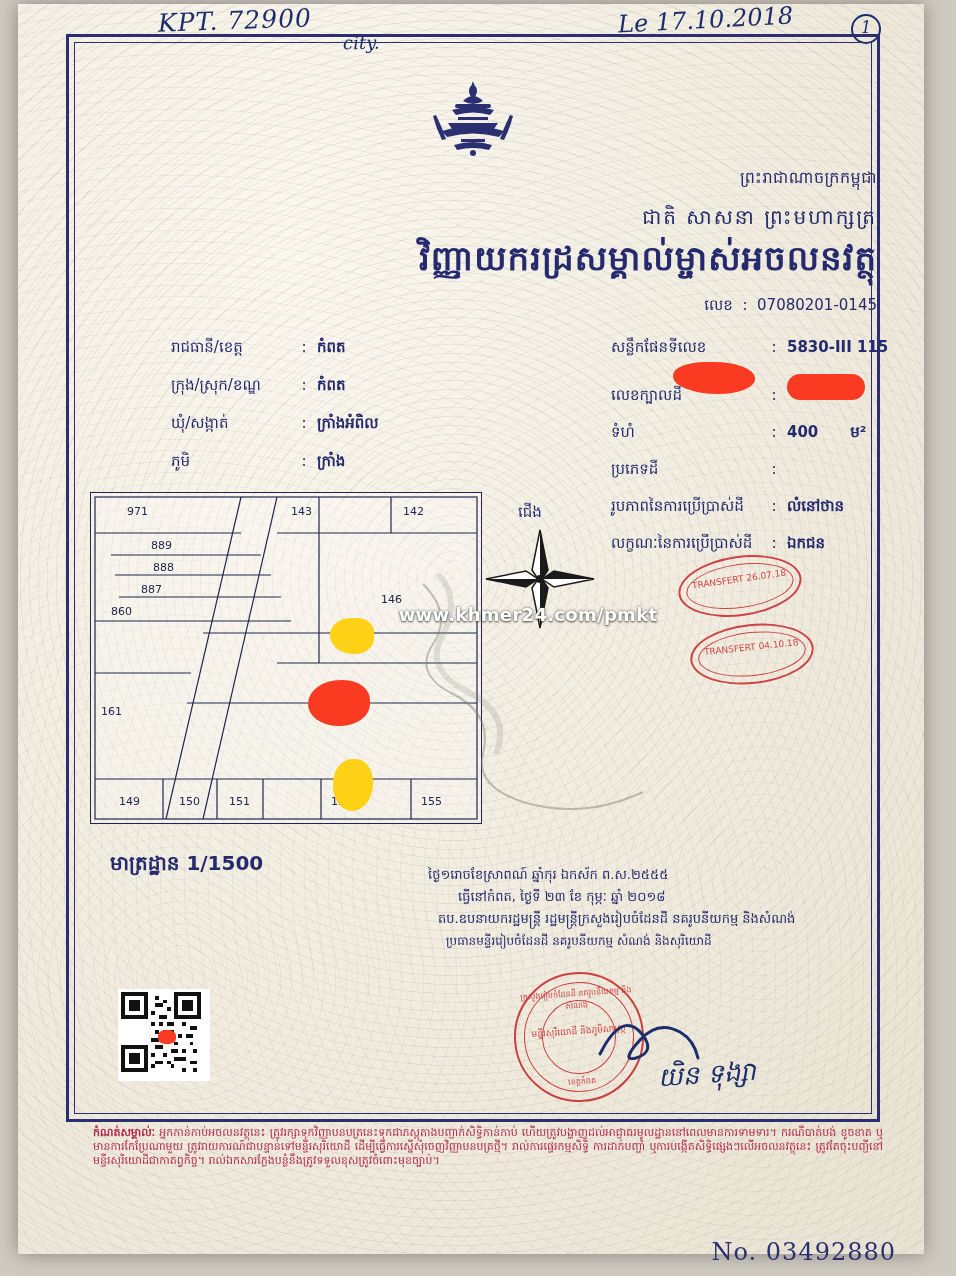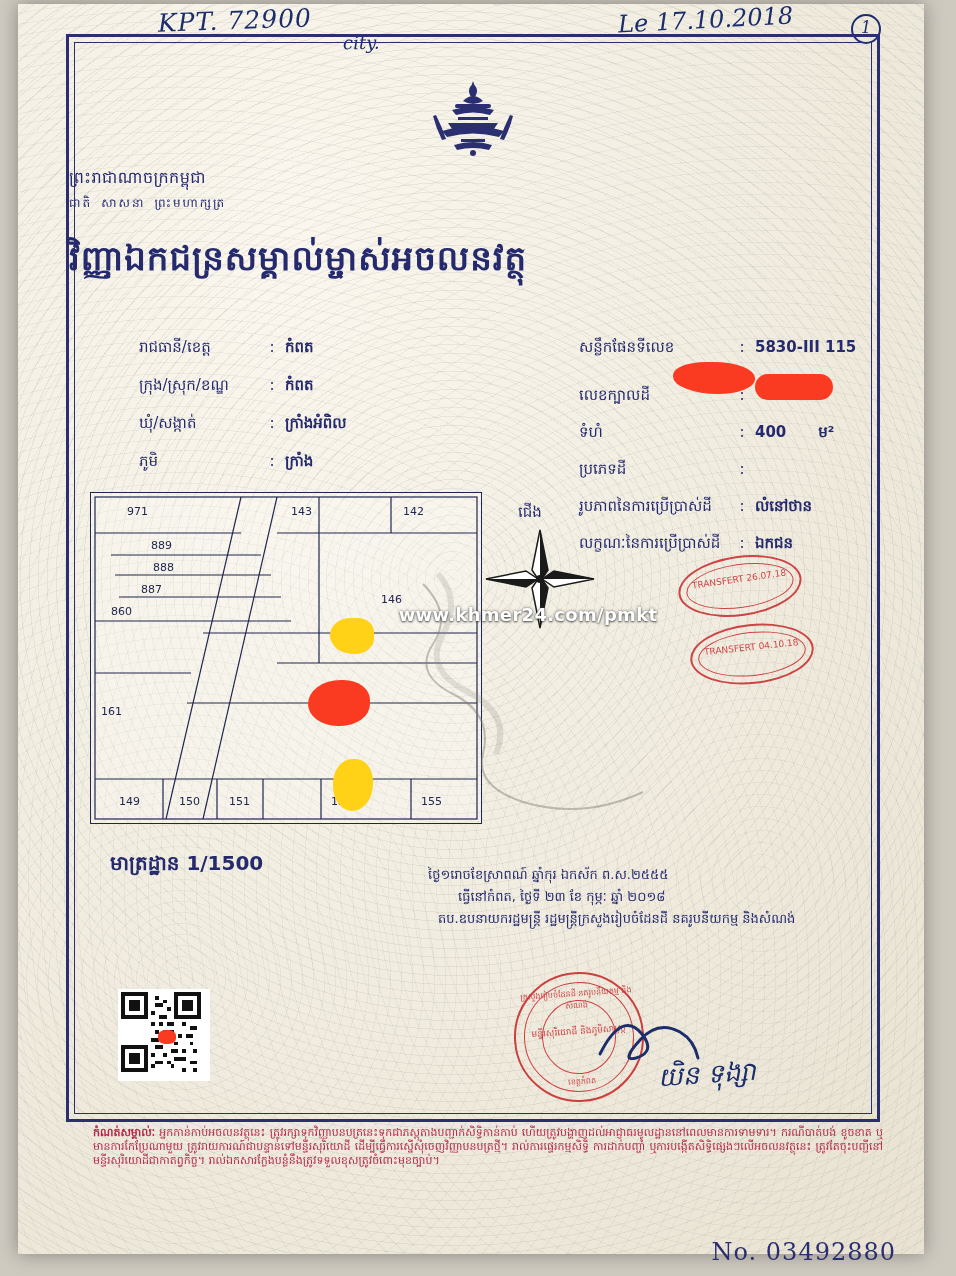--- a/index.html
+++ b/index.html
@@ -43,30 +43,30 @@
   #frame{
     position:absolute;left:48px;top:30px;width:808px;height:1082px;
     border:3px solid #2b2f72;
   }
   #frame-inner{
     position:absolute;inset:5px;border:1px solid #2b2f72;
   }
   
   #emblem{position:absolute;left:50%;top:42px;transform:translateX(-50%);width:90px;height:78px;}
   
-  .kh{font-family:"DejaVu Sans", sans-serif;color:#242a6d;text-align:left;}
+  .kh{font-family:"DejaVu Sans", sans-serif;color:#242a6d;text-align:right;}
   #kingdom{position:absolute;top:130px;left:0;right:0;font-size:16px;letter-spacing:.5px;}
-  #motto{position:absolute;top:158px;left:0;right:0;font-size:12px;letter-spacing:2px;font-family:Liberation Mono, monospace;}
+  #motto{position:absolute;top:167px;left:0;right:0;font-size:20px;letter-spacing:2px;}
   #doc-title{position:absolute;top:200px;left:0;right:0;font-size:34px;font-weight:bold;letter-spacing:1px;}
   #doc-number{position:absolute;top:258px;left:0;right:0;font-size:15px;}
 
   
   .fields-left{position:absolute;left:70px;top:300px;width:340px;}
   .fields-right{position:absolute;left:510px;top:300px;width:330px;}
-  .f-row{display:flex;align-items:baseline;margin-bottom:16px;font-size:15px;color:#242a6d;}
+  .f-row{display:flex;align-items:baseline;margin-bottom:16px;font-size:15px;color:#242a6d;margin-left:32px;}
   .f-label{flex:0 0 auto;}
   .f-colon{width:26px;text-align:center;}
   .f-val{font-weight:bold;}
   .fields-right .f-row{margin-bottom:15px;}
   .f-label-r{display:inline-block;min-width:150px;}
 
   .redact{
     display:inline-block;background:#fb3b21;border-radius:14px;
     width:78px;height:26px;vertical-align:middle;
   }
@@ -169,21 +169,26 @@
         <rect x="33" y="60" width="24" height="3"></rect>
         <path d="M26 66 q19 -6 38 0 l-3 5 q-16 -4 -32 0 Z"></path>
         <path d="M8 36 q6 12 10 24 l-4 1 q-6 -12 -9 -24 Z"></path>
         <path d="M82 36 q-6 12 -10 24 l4 1 q6 -12 9 -24 Z"></path>
         <circle cx="45" cy="74" r="3"></circle>
       </g>
     </svg>
 
     <div class="kh" id="kingdom">ព្រះរាជាណាចក្រកម្ពុជា</div>
     <div class="kh" id="motto">ជាតិ សាសនា ព្រះមហាក្សត្រ</div>
-    <div class="kh" id="doc-title">វិញ្ញាឯកជន្រសម្គាល់ម្ចាស់អចលនវត្ថុ</div>
+    <div class="kh" id="doc-title">វិញ្ញាយករដ្រសម្គាល់ម្ចាស់អចលនវត្ថុ</div>
+    <div class="kh" id="doc-number">
+      <span>លេខ</span>
+      <span>&nbsp;:&nbsp;</span>
+      <span>07080201-0145</span>
+    </div>
 
     <div class="fields-left">
       <div class="f-row">
         <span class="f-label" style="min-width:120px">រាជធានី/ខេត្ត</span>
         <span class="f-colon">:</span>
         <span class="f-val">កំពត</span>
       </div>
       <div class="f-row">
         <span class="f-label" style="min-width:120px">ក្រុង/ស្រុក/ខណ្ឌ</span>
         <span class="f-colon">:</span>
@@ -322,20 +327,21 @@
   </div>
   <div class="stamp-oval" id="stamp-b">
     <div class="inner"></div>
     <div class="txt">TRANSFERT 04.10.18</div>
   </div>
 
   <div class="sig-lines">
     <span class="l" style="padding-left:10px">ថ្ងៃ១រោចខែស្រាពណ៍ ឆ្នាំកុរ ឯកស័ក ព.ស.២៥៥៥</span>
     <span class="l" style="padding-left:40px">ធ្វើនៅកំពត, ថ្ងៃទី ២៣ ខែ កុម្ភៈ ឆ្នាំ ២០១៨</span>
     <span class="l" style="padding-left:20px;font-size:13px">តប.ឧបនាយករដ្ឋមន្ត្រី រដ្ឋមន្ត្រីក្រសួងរៀបចំដែនដី នគរូបនីយកម្ម និងសំណង់</span>
+    <span class="l" style="padding-left:28px;font-size:12px">ប្រធានមន្ទីររៀបចំដែនដី នគរូបនីយកម្ម សំណង់ និងសុរិយោដី</span>
   </div>
 
   <div id="round-stamp">
     <div class="r2"></div>
     <div class="r3"></div>
     <div class="cap">ក្រសួងរៀបចំដែនដី នគរូបនីយកម្ម និងសំណង់</div>
     <div class="mid">មន្ទីរសុរិយោដី និងភូមិសាស្ត្រ</div>
     <div class="bot">ខេត្តកំពត</div>
   </div>
 

